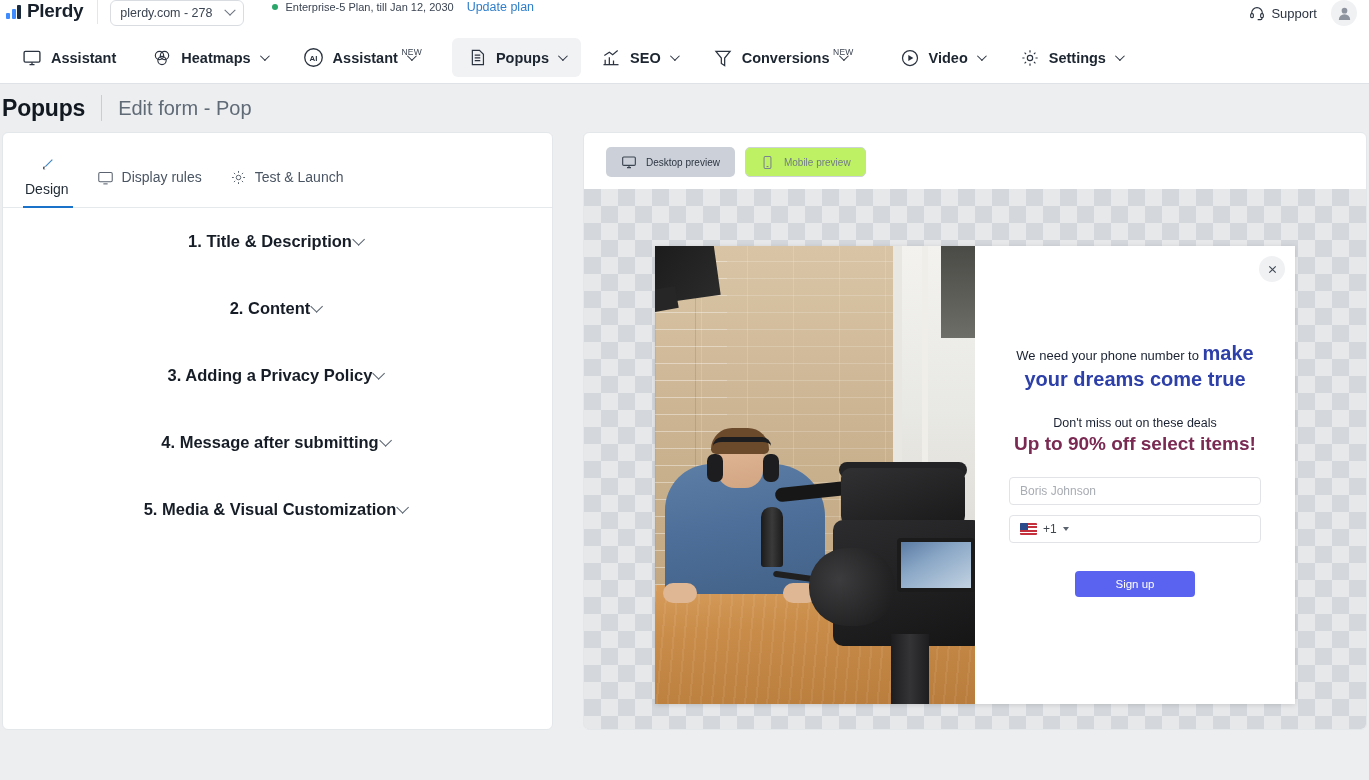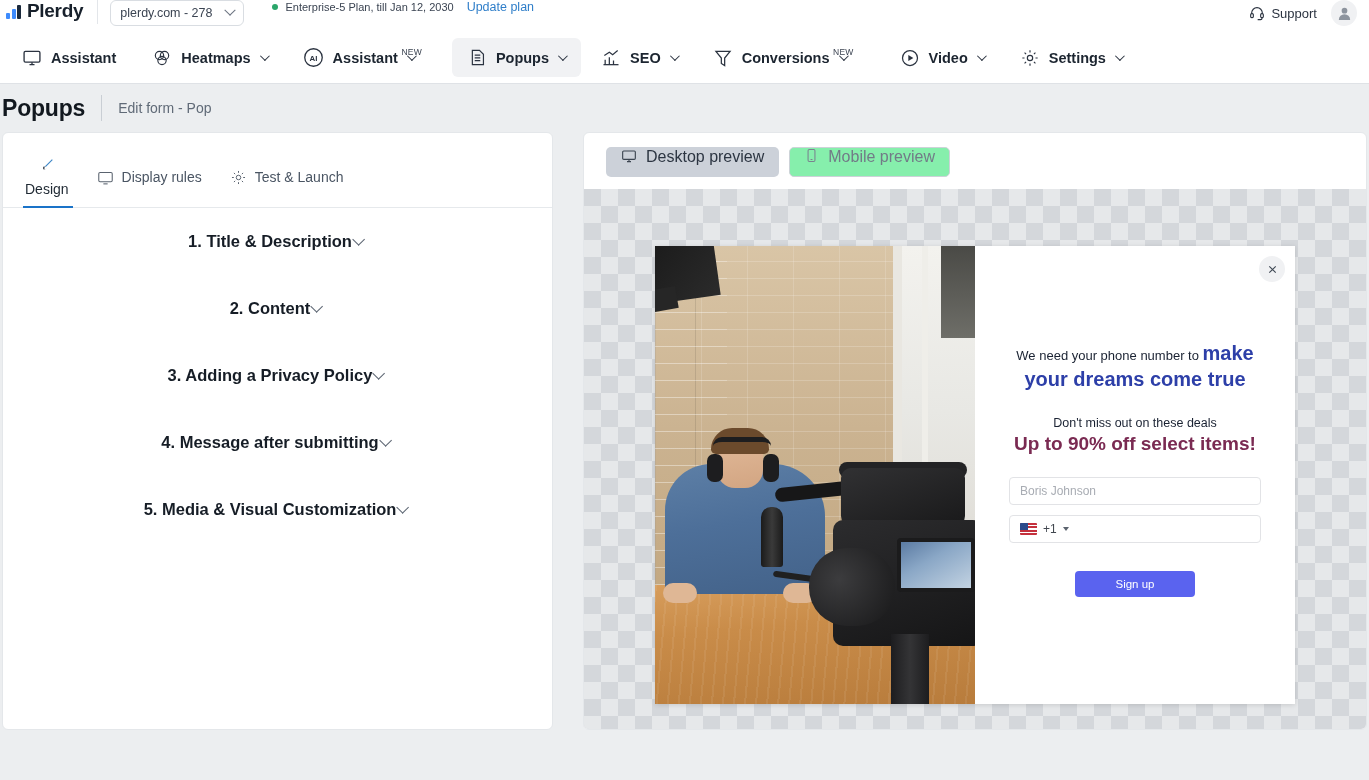--- a/index.html
+++ b/index.html
@@ -68,21 +68,21 @@
     position: absolute; top: 9px; right: 26px; letter-spacing:0.2px;
   }
   .nav-item.has-badge { padding-right: 34px; }
   .nav-chev { width: 7px; height: 7px; border-right: 1.6px solid #2b3340; border-bottom: 1.6px solid #2b3340;
           transform: rotate(45deg) translateY(-2px); display:inline-block; }
 
   
   .page-header { height: 48px; display: flex; align-items: center; padding: 0 0 0 2px; }
   .page-title { font-size: 23px; font-weight: 700; color: #12181f; letter-spacing:-0.2px; }
   .crumb-div { width: 1px; height: 26px; background: #c9ced4; margin: 0 16px; }
-  .crumb { font-size: 14px; color: #606a77; }
+  .crumb { font-size: 20px; color: #606a77; }
 
   
   .columns { display: flex; gap: 30px; padding: 0 2px 0 2px; height: 600px; }
 
   .left-card {
     width: 551px; background: #fff; border: 1px solid #e4e7ea; border-radius: 6px;
     height: 598px;
   }
   .tabs {
     display: flex; gap: 0; padding: 18px 20px 0 20px;
@@ -106,26 +106,26 @@
   .section-title { font-size: 16.5px; font-weight: 700; color: #161d26; }
   .sec-chev { width: 9px; height: 9px; border-right: 1.7px solid #5c6572; border-bottom: 1.7px solid #5c6572;
           transform: rotate(45deg) translateY(-3px); display:inline-block; margin-right: 6px;}
 
   .right-card {
     flex: 1; background: #fff; border: 1px solid #e4e7ea; border-radius: 6px;
     margin-right: 0px; overflow: hidden; height: 598px;
   }
   .preview-toolbar { padding: 14px 22px 12px 22px; display: flex; gap: 10px; }
   .seg-btn {
-    display: flex; gap: 9px;
+    display: flex; align-items: center; gap: 9px;
     height: 30px; padding: 0 14px; border-radius: 5px;
-    font-size: 16px; cursor: pointer; border: 1px solid transparent;
+    font-size: 10px; cursor: pointer; border: 1px solid transparent;
   }
   .seg-btn.active { background: #ccd1d9; color: #2c3542; }
-  .seg-btn.inactive { background: #86efac; border: 1px solid #cdd2d8; color: #727b87; }
+  .seg-btn.inactive { background: #bef264; border: 1px solid #cdd2d8; color: #727b87; }
 
   .canvas {
     height: 548px;
     background-color: #d4d7db;
     background-image:
       linear-gradient(45deg, #e6e8ea 25%, transparent 25%, transparent 75%, #e6e8ea 75%),
       linear-gradient(45deg, #e6e8ea 25%, transparent 25%, transparent 75%, #e6e8ea 75%);
     background-size: 34px 34px;
     background-position: 0 0, 17px 17px;
     position: relative;

